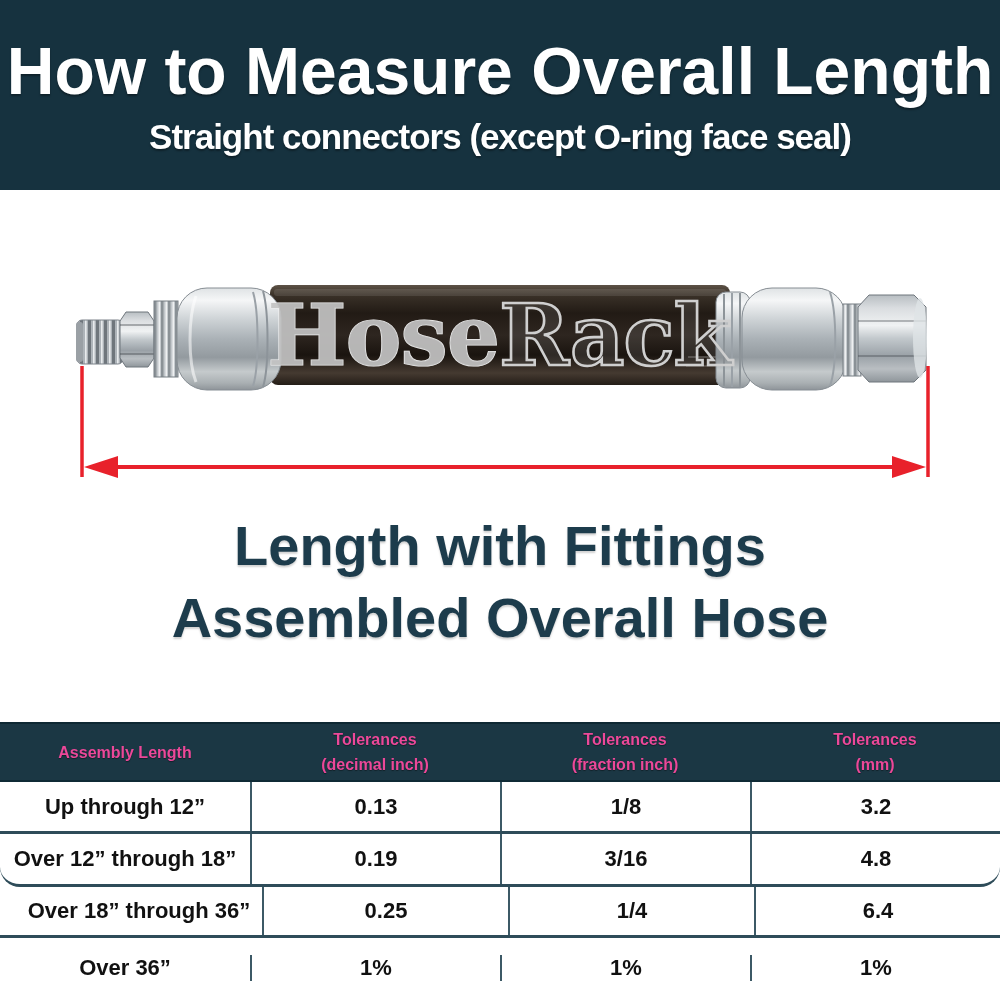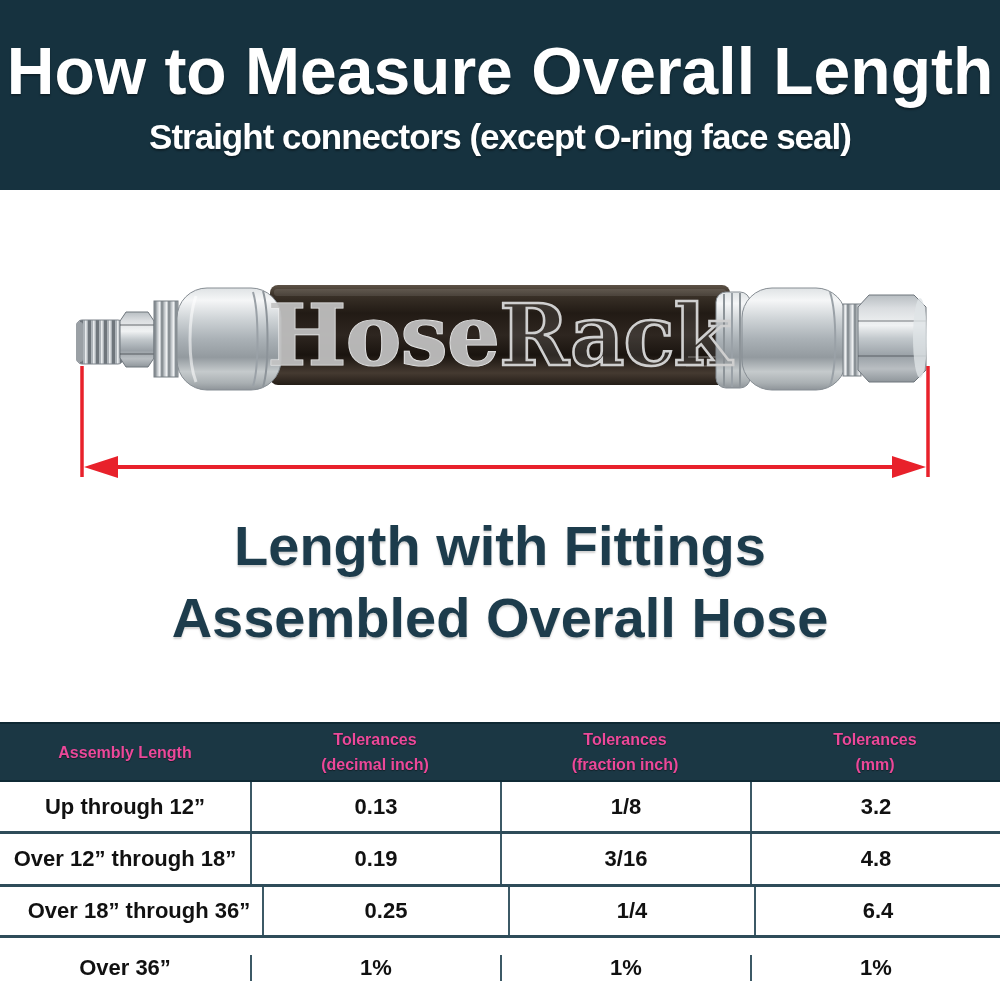--- a/index.html
+++ b/index.html
@@ -35,21 +35,21 @@
          border-top:2px solid #0e2833;border-bottom:2px solid #0f2a35;
          box-sizing:border-box;}
   .th{width:25%;display:flex;flex-direction:column;justify-content:center;
       align-items:center;color:#ec4899;font-weight:700;font-size:16px;
       line-height:25px;text-shadow:0 1px 1px rgba(0,0,0,.4);}
   .trow{display:flex;box-sizing:border-box;border-bottom:3px solid var(--line-dark);}
   .trow.last{border-bottom:none;align-items:center;}
   .td{width:25%;display:flex;justify-content:center;align-items:center;
       color:var(--table-text);font-weight:700;font-size:22px;box-sizing:border-box;}
   .td + .td{border-left:2px solid var(--line-mid);}
-  .r1{height:52px;} .r2{height:53px;} .r3{height:51px;padding-left:16px;} .r4{height:60px;}
+  .r1{height:52px;} .r2{height:53px;border-radius:20px;} .r3{height:51px;padding-left:16px;} .r4{height:60px;}
 </style>
 </head>
 <body>
 
 <div class="banner">
   <h1 class="title">How to Measure Overall Length</h1>
   <h2 class="subtitle">Straight connectors (except O-ring face seal)</h2>
 </div>
 
 <div class="hose-wrap">

